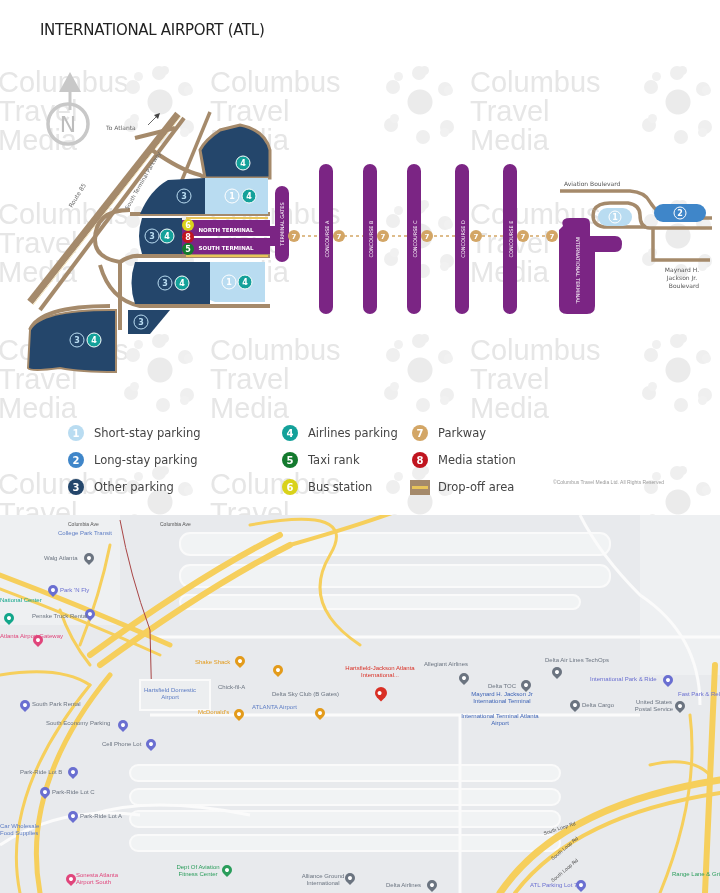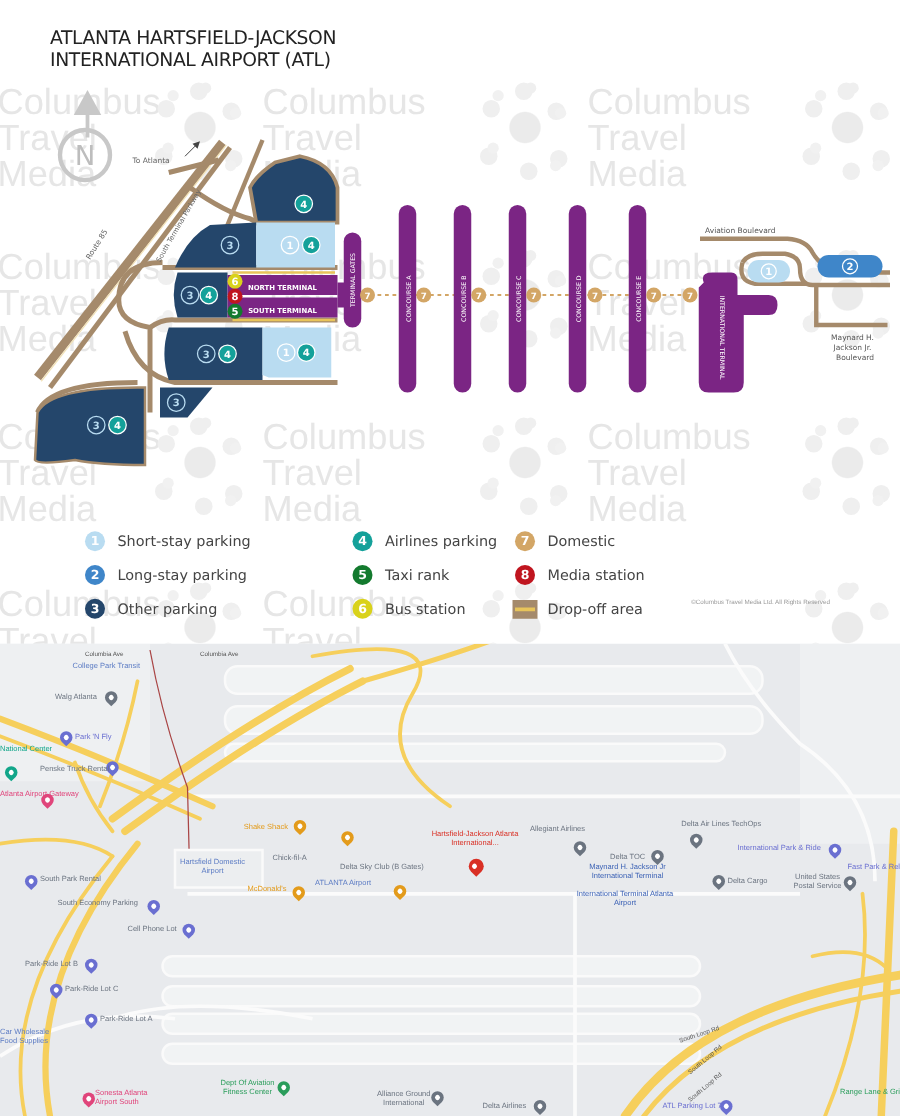--- a/index.html
+++ b/index.html
@@ -70,21 +70,20 @@
   <div class="wm-dots" style="left:380px;top:196px;"></div>
   <div class="wm-dots" style="left:638px;top:196px;"></div>
   <div class="wm-dots" style="left:120px;top:330px;"></div>
   <div class="wm-dots" style="left:380px;top:330px;"></div>
   <div class="wm-dots" style="left:638px;top:330px;"></div>
   <div class="wm-dots" style="left:120px;top:462px;"></div>
   <div class="wm-dots" style="left:380px;top:462px;"></div>
   <div class="wm-dots" style="left:638px;top:462px;"></div>
 
   <div class="title">
-    <div>ATLANTA HARTSFIELD-JACKSON</div>
     <div>INTERNATIONAL AIRPORT (ATL)</div>
   </div>
 
   <svg class="compass" viewBox="0 0 50 80">
     <polygon points="25,2 14,22 36,22" fill="#c8c8c8"></polygon>
     <line x1="25" y1="20" x2="25" y2="40" stroke="#c8c8c8" stroke-width="3"></line>
     <circle cx="23" cy="54" r="20" fill="none" stroke="#c8c8c8" stroke-width="3.5"></circle>
     <text x="23" y="62" text-anchor="middle" font-size="22" fill="#bdbdbd">N</text>
   </svg>
 
@@ -248,21 +247,21 @@
     <div class="legend-item" style="left:282px;top:451px;">
       <span class="badge" style="background:#137a2e;">5</span>
       <span class="legend-label">Taxi rank</span>
     </div>
     <div class="legend-item" style="left:282px;top:478px;">
       <span class="badge" style="background:#d9d21b;">6</span>
       <span class="legend-label">Bus station</span>
     </div>
     <div class="legend-item" style="left:412px;top:424px;">
       <span class="badge" style="background:#d3a666;">7</span>
-      <span class="legend-label">Domestic</span>
+      <span class="legend-label">Parkway</span>
     </div>
     <div class="legend-item" style="left:412px;top:451px;">
       <span class="badge" style="background:#c0151f;">8</span>
       <span class="legend-label">Media station</span>
     </div>
     <div class="legend-item" style="left:410px;top:478px;">
       <span class="dropoff-sw"></span>
       <span class="legend-label">Drop-off area</span>
     </div>
   </div>

